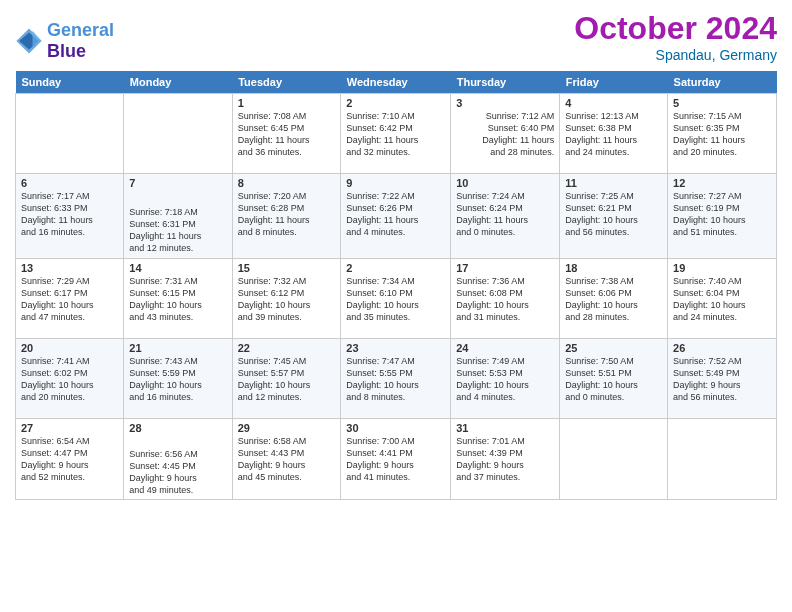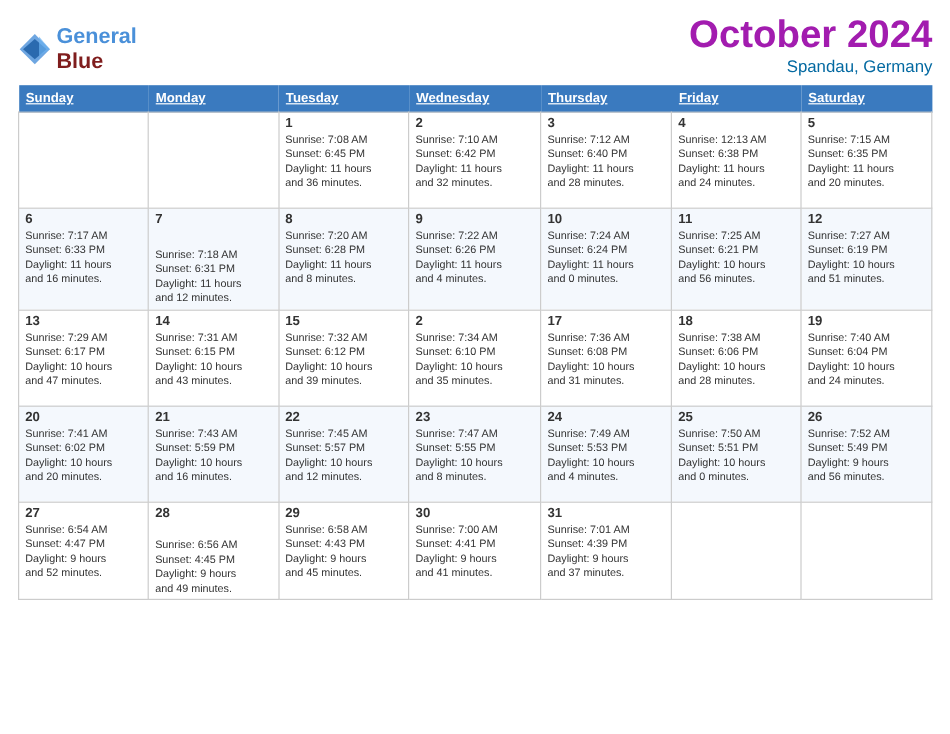--- a/index.html
+++ b/index.html
@@ -56,21 +56,20 @@
       border-collapse: collapse;
       font-size: 10px;
     }
     thead tr th {
       background-color: #3a7abf;
       color: #fff;
       text-align: left;
       padding: 5px 6px;
       font-size: 11px;
       font-weight: bold;
-      text-decoration: underline;
     }
     tbody tr td {
       border: 1px solid #ccc;
       vertical-align: top;
       padding: 3px 5px;
       height: 80px;
       width: 113px;
       color: #333;
     }
     .day-num {
@@ -103,21 +102,21 @@
 <div class="page">
   <div class="header">
     <div class="logo">
       <svg class="logo-icon" viewBox="0 0 40 40">
         <polygon points="20,2 38,20 20,38 2,20" fill="#4a90d9" opacity="0.8"></polygon>
         <polygon points="20,8 34,20 20,32 6,20" fill="#2a6aaf"></polygon>
         <polygon points="25,5 38,20 25,28" fill="#6ab0f0" opacity="0.7"></polygon>
       </svg>
       <div class="logo-text">
         <div><span>General</span></div>
-        <div><span style="color:#7f1d1d">Blue</span></div>
+        <div><span style="color:#4c1d95">Blue</span></div>
       </div>
     </div>
     <div class="title-block">
       <div class="month-title">October 2024</div>
       <div class="location">Spandau, Germany</div>
     </div>
   </div>
 
   <table>
     <thead>
@@ -144,21 +143,21 @@
           </td>
           <td>
             <span class="day-num">2</span>
             <div class="cell-info" style="white-space: pre-line;">Sunrise: 7:10 AM
 Sunset: 6:42 PM
 Daylight: 11 hours
 and 32 minutes.</div>
           </td>
           <td>
             <span class="day-num">3</span>
-            <div class="cell-info" style="white-space: pre-line;">Sunrise: 7:12 AM
+            <div class="cell-info" style="white-space: pre-line; text-align: right;">Sunrise: 7:12 AM
 Sunset: 6:40 PM
 Daylight: 11 hours
 and 28 minutes.</div>
           </td>
           <td>
             <span class="day-num">4</span>
             <div class="cell-info" style="white-space: pre-line;">Sunrise: 12:13 AM
 Sunset: 6:38 PM
 Daylight: 11 hours
 and 24 minutes.</div>

